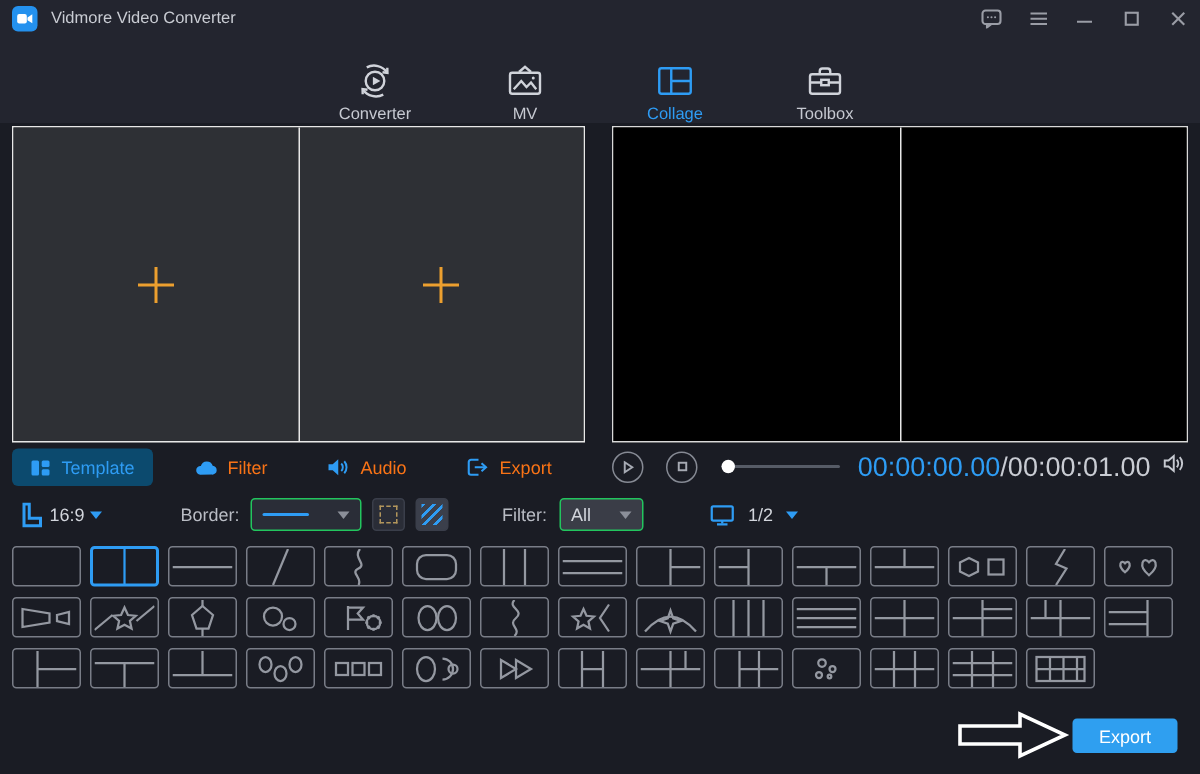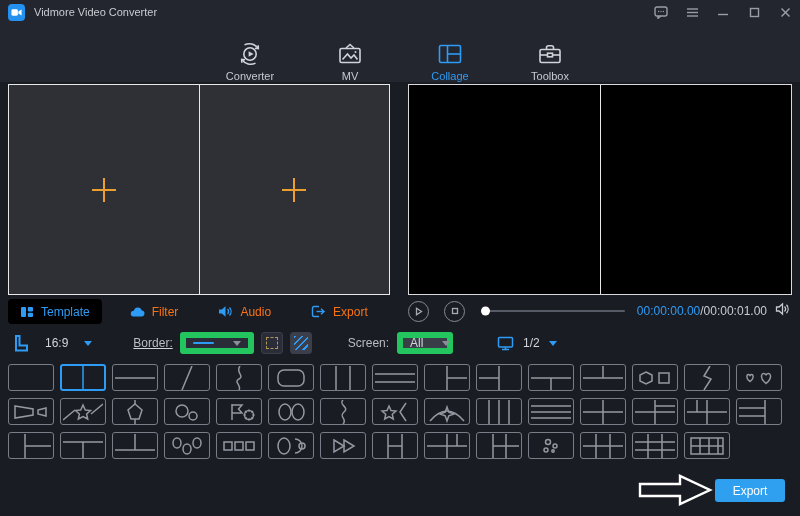--- a/index.html
+++ b/index.html
@@ -43,45 +43,45 @@
   .plus::before{left:11px;top:0;width:2px;height:24px;}
   .plus::after{left:0;top:11px;width:24px;height:2px;}
 
   .right-panel{position:absolute;left:408px;top:84px;width:384px;height:211px;border:1px solid #d9d9d9;display:flex;background:#000;}
   .preview-cell{flex:1;background:#000;}
   .preview-cell + .preview-cell{border-left:1px solid #e8e8e8;}
 
   
   .subtabs{position:absolute;left:8px;top:299px;width:382px;height:25px;display:flex;align-items:center;gap:16px;}
   .subtab{display:flex;align-items:center;gap:7px;font-size:12px;color:#f97316;padding:4px 12px;border-radius:4px;height:25px;}
-  .subtab.active{background:#000000;color:var(--accent);}
+  .subtab.active{background:#0c4a6e;color:var(--accent);}
   .subtab .sicon{display:flex;align-items:center;}
 
   
   .player{position:absolute;left:408px;top:297px;width:384px;height:28px;display:flex;align-items:center;}
   .pbtn{width:21px;height:21px;border:1px solid #868a94;border-radius:50%;display:flex;align-items:center;justify-content:center;margin-right:10px;}
   .pbtn svg{stroke:#a6aab3;fill:none;stroke-width:1.3;}
   .pbtn.stop{margin-left:5px;margin-right:16px;}
   .slider{flex:1;height:14px;display:flex;align-items:center;position:relative;margin-right:12px;}
   .slider .track{width:100%;height:2px;background:#565b66;border-radius:1px;}
   .slider .thumb{position:absolute;left:0;top:50%;width:9px;height:9px;border-radius:50%;background:#fff;transform:translateY(-50%);}
-  .timecode{font-size:12px;white-space:nowrap;margin-right:8px;}
+  .timecode{font-size:18px;white-space:nowrap;margin-right:8px;}
   .timecode .cur{color:var(--accent);}
   .timecode .tot{color:#c9ccd3;}
   .vol svg{stroke:#c6c9d0;fill:none;stroke-width:1.3;}
 
   
   .toolbar{position:absolute;left:0;top:330px;width:800px;height:26px;display:flex;align-items:center;padding-left:14px;}
   .tb-label{font-size:12px;color:#b9bcc4;}
   .tb-text{font-size:12px;color:#d2d5dc;}
   .caret{width:0;height:0;border-left:4px solid transparent;border-right:4px solid transparent;border-top:5px solid var(--accent);display:inline-block;}
   .caret.gray{border-top-color:#8b8f99;}
-  .aspect-group{display:flex;align-items:center;gap:16px;}
-  .border-group{display:flex;align-items:center;gap:7px;margin-left:41px;text-decoration:underline;}
-  .dd{background:#2a2d37;border:6px solid #22c55e;border-radius:3px;height:22px;display:flex;align-items:center;padding:0 7px;gap:19px;}
+  .aspect-group{display:flex;align-items:center;gap:4px;}
+  .border-group{display:flex;align-items:center;gap:7px;margin-left:52px;}
+  .dd{background:#2a2d37;border:1px solid #22c55e;border-radius:3px;height:22px;display:flex;align-items:center;padding:0 7px;gap:19px;}
   .dd.border-dd{width:74px;justify-content:space-between;}
   .border-line{width:44px;height:2px;background:var(--accent);border-radius:1px;}
   .sq-btn{width:22px;height:22px;background:#2a2d37;border:1px solid #3a3e4a;border-radius:3px;display:flex;align-items:center;justify-content:center;}
   .sq-btn.lit{background:#3b3f4b;}
   .dash-box{width:12px;height:12px;border:1px dashed #b2965c;}
   .hatch-box{width:14px;height:14px;background:repeating-linear-gradient(135deg,var(--accent) 0 2px,transparent 2px 5px);}
   .screen-group{display:flex;align-items:center;gap:8px;margin-left:36px;}
   .dd.screen-dd{width:56px;justify-content:space-between;background:#3a3d47;}
   .pager-group{display:flex;align-items:center;gap:9px;margin-left:44px;}
   .pager-group svg{stroke:var(--accent);fill:none;stroke-width:1.5;}
@@ -293,21 +293,21 @@
       <span class="caret gray" data-interactable="false"></span>
     </div>
     <div class="sq-btn" data-interactable="true">
       <span class="dash-box" data-interactable="false"></span>
     </div>
     <div class="sq-btn lit" data-interactable="true">
       <span class="hatch-box" data-interactable="false"></span>
     </div>
   </div>
   <div class="screen-group" data-interactable="false">
-    <span class="tb-label" data-interactable="false">Screen:</span>
+    <span class="tb-label" data-interactable="false">Filter:</span>
     <div class="dd screen-dd" data-interactable="true">
       <span class="tb-text" data-interactable="false">All</span>
       <span class="caret gray" data-interactable="false"></span>
     </div>
   </div>
   <div class="pager-group" data-interactable="false">
     <svg width="17" height="15" viewBox="0 0 17 15" data-interactable="false">
         <rect x="1.5" y="1.5" width="14" height="9.5" rx="1"></rect>
         <line x1="8.5" y1="11" x2="8.5" y2="13"></line>
         <line x1="5" y1="13.5" x2="12" y2="13.5"></line>

